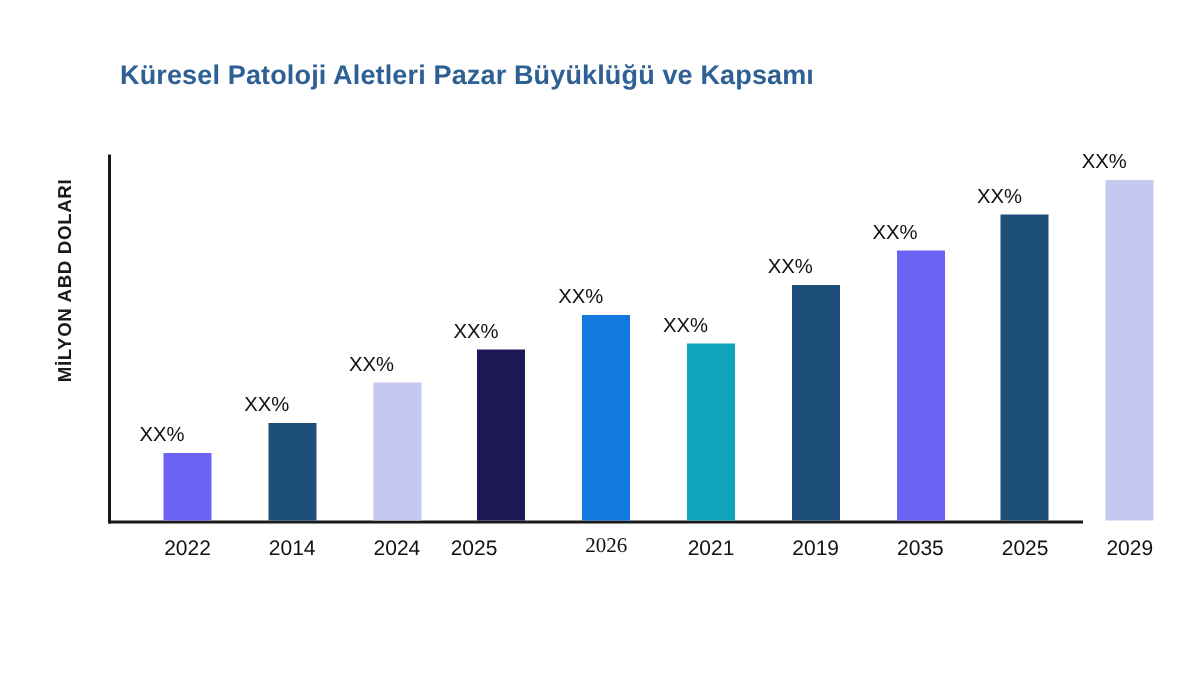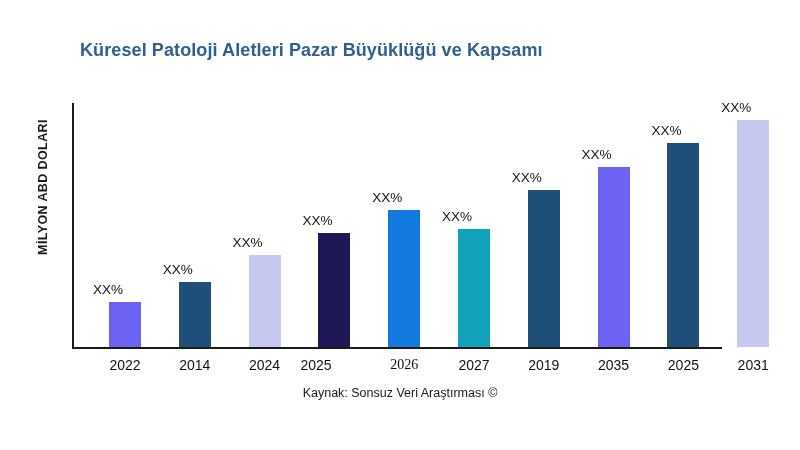--- a/index.html
+++ b/index.html
@@ -166,22 +166,21 @@
         </div>
       </div>
   </div>
 
   <div id="x-tick-layer">
       <div class="x-tick-label" style="left: 93px;">2022</div>
       <div class="x-tick-label" style="left: 162.8px;">2014</div>
       <div class="x-tick-label" style="left: 232.6px;">2024</div>
       <div class="x-tick-label" style="left: 284px;">2025</div>
       <div class="x-tick-label" style="left: 372.2px; font-family: Liberation Serif, serif;">2026</div>
-      <div class="x-tick-label" style="left: 442px;">2027</div>
+      <div class="x-tick-label" style="left: 442px;">2021</div>
       <div class="x-tick-label" style="left: 511.8px;">2019</div>
       <div class="x-tick-label" style="left: 581.6px;">2035</div>
       <div class="x-tick-label" style="left: 651.4px;">2025</div>
-      <div class="x-tick-label" style="left: 721.2px;">2031</div>
+      <div class="x-tick-label" style="left: 721.2px;">2029</div>
     </div>
 
-  <div id="source-note">Kaynak: Sonsuz Veri Araştırması ©</div>
 
 </div>
 
 </body></html>

